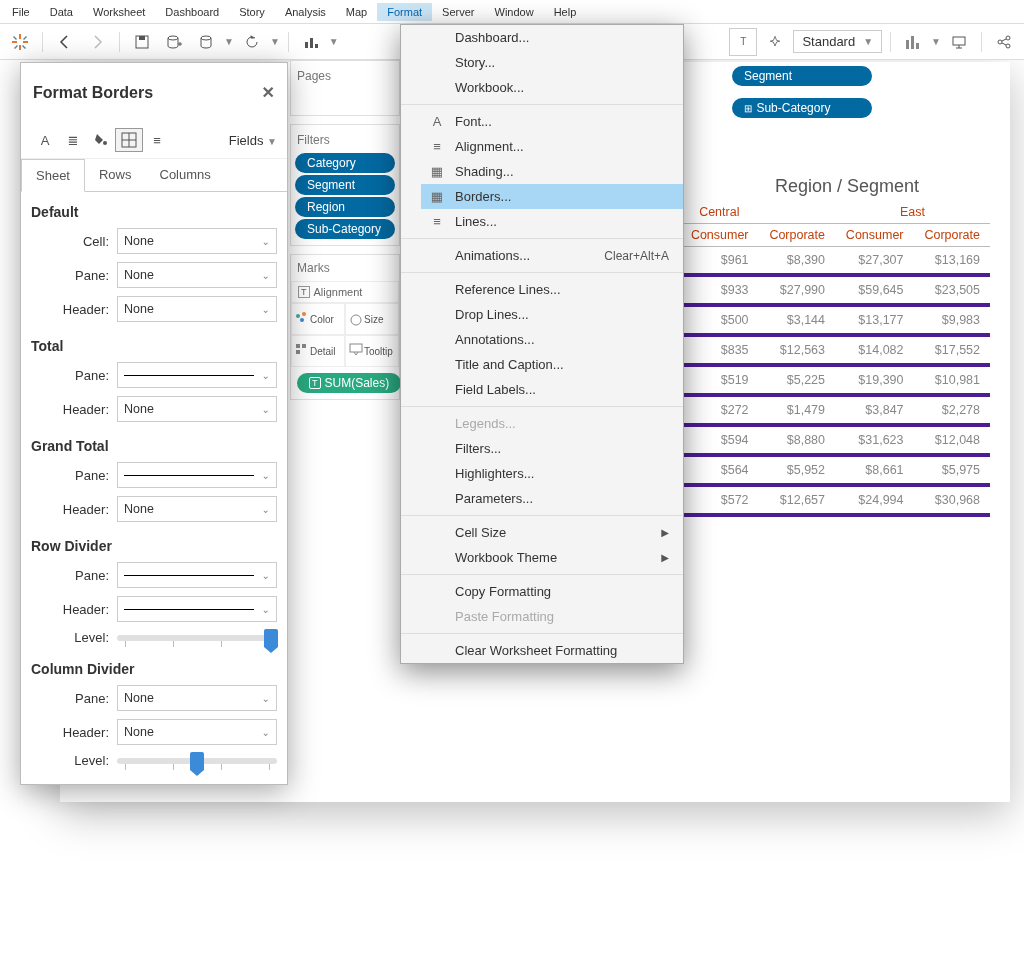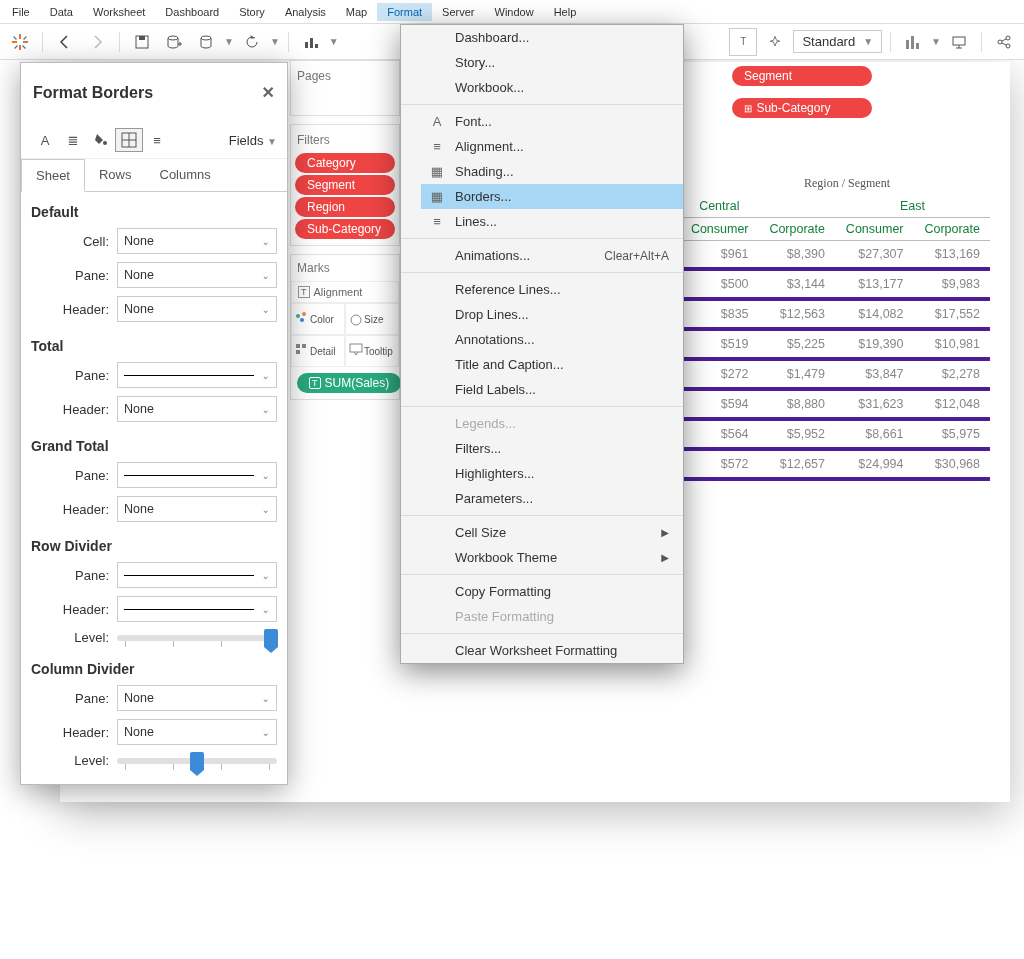--- a/index.html
+++ b/index.html
@@ -7,41 +7,41 @@
 .menubar{display:flex;height:24px;align-items:center;padding:0 2px;border-bottom:1px solid #ddd;background:#fff;}
 .menu-item{padding:3px 10px;cursor:default;font-size:11px;color:#333;}
 .menu-item.active{background:#cce5f5;color:#0066b3;}
 .toolbar{display:flex;height:36px;align-items:center;padding:0 6px;border-bottom:1px solid #ddd;background:#fff;gap:4px;}
 .tb-btn{display:inline-flex;align-items:center;justify-content:center;width:28px;height:28px;color:#666;cursor:default;}
 .tb-btn svg{width:16px;height:16px;}
 .tb-sep{width:1px;height:20px;background:#ddd;margin:0 4px;}
 .dropdown{border:1px solid #ccc;background:#fff;padding:3px 8px;display:inline-flex;align-items:center;gap:8px;font-size:13px;}
 .caret{font-size:10px;color:#888;}
 
-.pill{background:#ef4444;color:#fff;border-radius:11px;padding:3px 12px;font-size:12px;display:inline-flex;align-items:center;gap:4px;margin:2px;}
+.pill{background:#0369a1;color:#fff;border-radius:11px;padding:3px 12px;font-size:12px;display:inline-flex;align-items:center;gap:4px;margin:2px;}
 .pill.green{background:#29a97f;}
 .pill.wide{min-width:140px;}
 
 .sidebar{position:absolute;left:290px;top:60px;width:110px;}
 .shelf{border:1px solid #e0e0e0;margin-bottom:8px;padding:4px;background:#fff;}
 .shelf-title{font-size:12px;color:#777;padding:4px 2px;}
 
 .marks-card{border:1px solid #e0e0e0;background:#fff;padding:0;}
 .marks-row{display:flex;}
 .mark-cell{flex:1;display:flex;flex-direction:row;align-items:center;padding:6px 2px;border:1px solid #eee;font-size:10px;color:#555;}
 .mark-cell svg,.mark-cell .mi{width:16px;height:16px;margin-bottom:2px;}
 .auto-row{border:1px solid #eee;padding:4px 6px;font-size:11px;color:#666;display:flex;align-items:center;gap:4px;}
 
 .shelves-top{position:absolute;left:402px;top:64px;}
 .shelf-row{display:flex;align-items:center;margin-bottom:8px;}
 
 .viz{position:absolute;left:680px;top:176px;right:10px;}
-.viz-title{text-align:center;font-size:12px;color:#555;padding-bottom:4px;font-family:Liberation Serif, serif;}
+.viz-title{text-align:center;font-size:18px;color:#555;padding-bottom:4px;}
 .viz table{border-collapse:collapse;width:310px;font-size:12.5px;color:#888;}
-.viz th{font-weight:normal;color:#15803d;padding:4px 10px;text-align:right;border-bottom:1px solid #bbb;}
+.viz th{font-weight:normal;color:#c2410c;padding:4px 10px;text-align:right;border-bottom:1px solid #bbb;}
 .viz td{padding:6px 10px;text-align:right;border-bottom:4px solid #4c1d95;}
 
 .format-panel{position:absolute;left:20px;top:62px;width:268px;background:#fff;border:1px solid #bbb;box-shadow:0 6px 28px rgba(0,0,0,0.35);z-index:50;padding-bottom:12px;}
 .fp-head{display:flex;align-items:center;padding:20px 12px;font-size:16px;font-weight:600;color:#333;}
 .fp-close{margin-left:auto;font-size:16px;color:#666;cursor:default;}
 .fp-iconrow{display:flex;align-items:center;padding:6px 10px;border-bottom:1px solid #eee;}
 .fp-iconrow .ib{width:28px;height:24px;display:inline-flex;align-items:center;justify-content:center;color:#555;}
 .fp-iconrow .ib.sel{border:1px solid #999;background:#f3f3f3;}
 .fp-iconrow .fields{margin-left:auto;font-size:13px;}
 .fp-tabs{display:flex;border-bottom:1px solid #ccc;}
@@ -265,20 +265,26 @@
           <th>Consumer</th>
           <th>Corporate</th>
         </tr>
     </tbody>
       <tbody id="data-rows">
         <tr>
           <td>$961</td>
           <td>$8,390</td>
           <td>$27,307</td>
           <td>$13,169</td>
+        </tr>
+        <tr>
+          <td>$933</td>
+          <td>$27,990</td>
+          <td>$59,645</td>
+          <td>$23,505</td>
         </tr>
         <tr>
           <td>$500</td>
           <td>$3,144</td>
           <td>$13,177</td>
           <td>$9,983</td>
         </tr>
         <tr>
           <td>$835</td>
           <td>$12,563</td>

